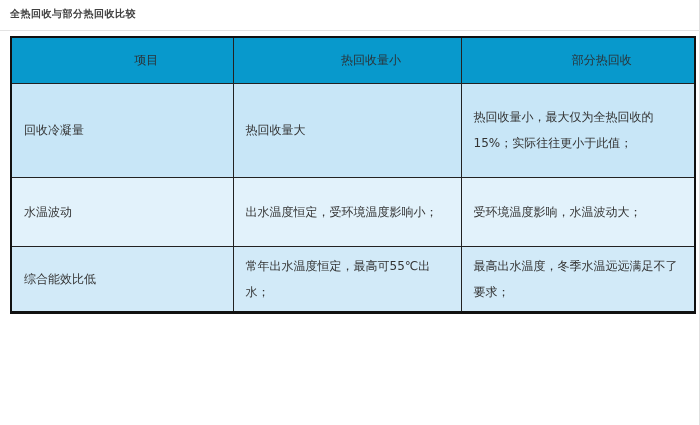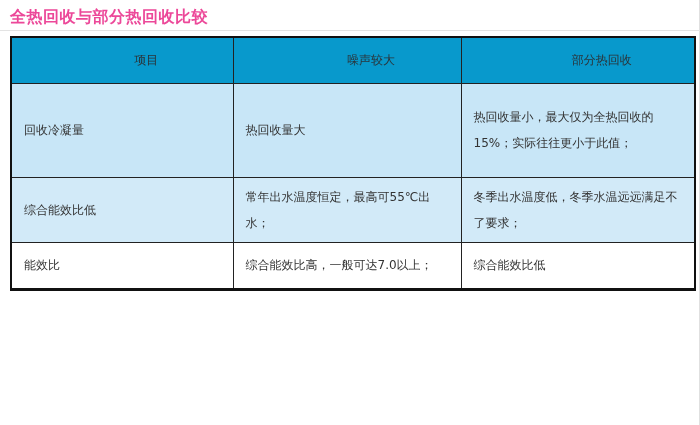--- a/index.html
+++ b/index.html
@@ -11,23 +11,23 @@
   }
   .page {
     position: relative;
     width: 700px; height: 425px;
     background: #ffffff;
     border-right: 1px solid #e0e0e0;
   }
   .page-title {
     position: absolute;
     left: 10px; top: 7px;
-    font-size: 16px;
+    font-size: 10px;
     font-weight: bold;
-    color: #ec4899;
+    color: #404040;
     letter-spacing: 0.5px;
   }
   .title-rule {
     position: absolute;
     left: 0; top: 30px;
     width: 700px; height: 0;
     border-top: 1px solid #e3e3e3;
   }
   table.cmp {
     position: absolute;
@@ -76,36 +76,36 @@
 
   <table class="cmp">
     <colgroup>
         <col class="c1">
         <col class="c2">
         <col class="c3">
       </colgroup>
     <thead>
       <tr>
         <th>项目</th>
-        <th>噪声较大</th>
+        <th>热回收量小</th>
         <th>部分热回收</th>
       </tr>
     </thead>
     <tbody>
       <tr class="r0">
         <td>回收冷凝量</td>
         <td>热回收量大</td>
         <td>热回收量小，最大仅为全热回收的15%；实际往往更小于此值；</td>
       </tr>
+      <tr class="r1">
+        <td>水温波动</td>
+        <td>出水温度恒定，受环境温度影响小；</td>
+        <td>受环境温度影响，水温波动大；</td>
+      </tr>
       <tr class="r2">
         <td>综合能效比低</td>
         <td>常年出水温度恒定，最高可55℃出水；</td>
-        <td>冬季出水温度低，冬季水温远远满足不了要求；</td>
-      </tr>
-      <tr class="r3">
-        <td>能效比</td>
-        <td>综合能效比高，一般可达7.0以上；</td>
-        <td>综合能效比低</td>
+        <td>最高出水温度，冬季水温远远满足不了要求；</td>
       </tr>
     </tbody>
   </table>
 
 </div>
 
 </body></html>

